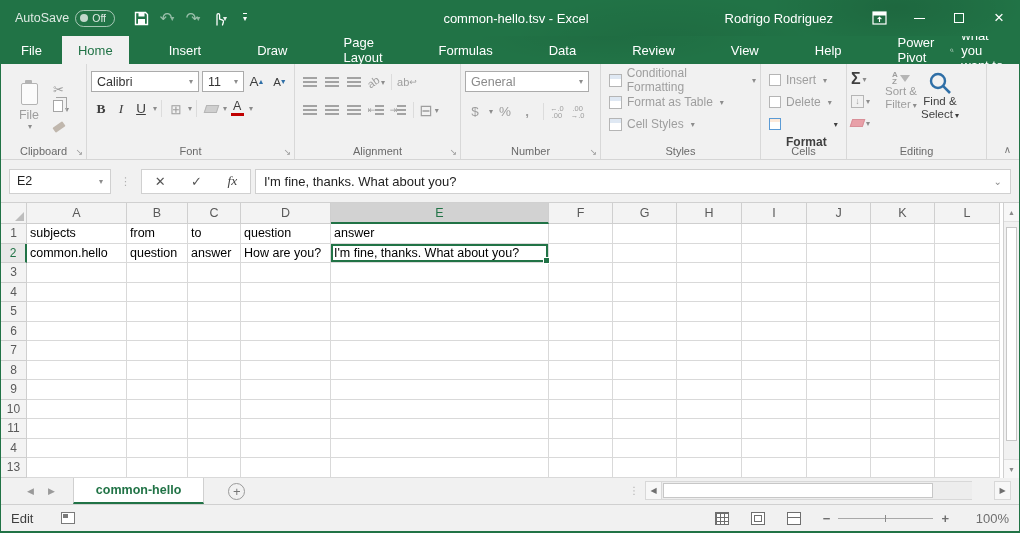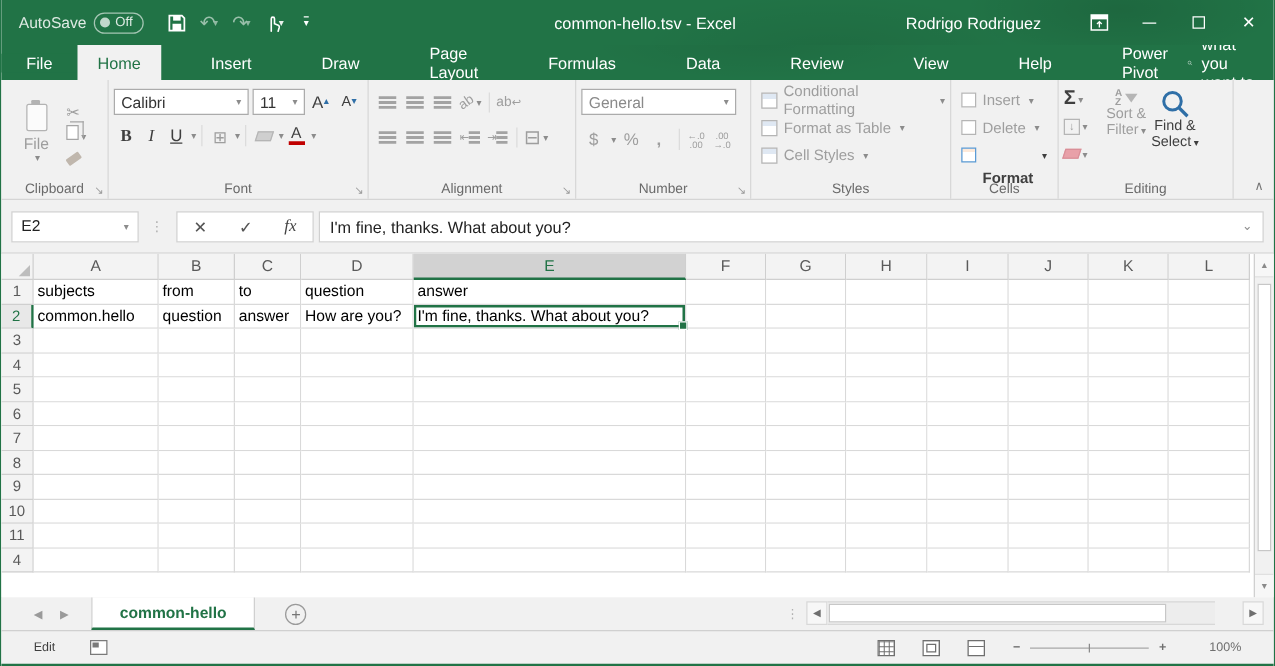--- a/index.html
+++ b/index.html
@@ -130,21 +130,21 @@
   .snav{display:flex;align-items:center;gap:14px;padding:0 18px 0 26px;color:#9a9a9a;font-size:9px;}
   .sheettab{background:#fff;border-left:1px solid #d0d0d0;border-right:1px solid #d0d0d0;border-bottom:2px solid #217346;color:#217346;font-weight:bold;display:flex;align-items:center;padding:0 22px;}
   .addsheet{width:17px;height:17px;border:1px solid #9a9a9a;border-radius:50%;color:#757575;display:flex;align-items:center;justify-content:center;font-size:13px;align-self:center;margin-left:24px;}
   .hscroll-area{position:absolute;right:0;top:0;bottom:1px;display:flex;align-items:center;}
   .hdots{color:#b0b0b0;font-size:10px;margin-right:6px;}
   .hs-btn{width:17px;height:19px;background:#f7f7f7;border:1px solid #d8d8d8;display:flex;align-items:center;justify-content:center;font-size:8px;color:#6f6f6f;}
   .hs-track{width:310px;height:19px;border-top:1px solid #d8d8d8;border-bottom:1px solid #d8d8d8;background:#ededed;position:relative;}
   .hs-thumb{position:absolute;left:1px;top:1px;bottom:1px;width:270px;background:#fff;border:1px solid #c7c7c7;}
   .hs-right{margin-left:22px;margin-right:8px;}
   
-  .statusbar{height:28px;background:#f1f1f1;display:flex;align-items:center;font-size:10px;color:#3f3f3f;border-bottom:2px solid #217346;padding:0 26px;}
+  .statusbar{height:28px;background:#f1f1f1;display:flex;align-items:center;font-size:13px;color:#3f3f3f;border-bottom:2px solid #217346;padding:0 10px;}
   .macroic{width:14px;height:12px;border:1px solid #7a7a7a;position:relative;display:inline-block;margin-left:28px;background:#fff;}
   .macroic::before{content:'';position:absolute;left:1px;top:1px;width:5px;height:4px;background:#7a7a7a;}
   .sb-right{margin-left:auto;display:flex;align-items:center;gap:22px;}
   .viewic{width:14px;height:13px;border:1px solid #6f6f6f;display:inline-block;background:#fff;}
   .viewic.grid3{background:linear-gradient(#6f6f6f 0 1px,transparent 1px) 0 4px/100% 4px repeat-y,linear-gradient(90deg,#6f6f6f 0 1px,transparent 1px) 4px 0/4px 100% repeat-x,#fff;}
   .viewic.pglay{box-shadow:inset 0 0 0 2px #fff, inset 0 0 0 3px #6f6f6f;}
   .viewic.pgbrk{background:linear-gradient(#fff 0 4px,#6f6f6f 4px 5px,#fff 5px);}
   .zoomer{display:flex;align-items:center;gap:8px;color:#6f6f6f;}
   .ztrack{width:95px;height:1px;background:#a8a8a8;position:relative;}
   .ztick{position:absolute;left:47px;top:-3px;width:1px;height:7px;background:#8a8a8a;}
@@ -641,20 +641,35 @@
         <div class="cell" style="width: 90px;"></div>
         <div class="cell" style="width: 218px;"></div>
         <div class="cell" style="width: 64px;"></div>
         <div class="cell" style="width: 64px;"></div>
         <div class="cell" style="width: 65px;"></div>
         <div class="cell" style="width: 65px;"></div>
         <div class="cell" style="width: 64px;"></div>
         <div class="cell" style="width: 64px;"></div>
         <div class="cell" style="width: 65px;"></div>
       </div>
+      <div class="grid-row">
+        <div class="row-header">13</div>
+        <div class="cell" style="width: 100px;"></div>
+        <div class="cell" style="width: 61px;"></div>
+        <div class="cell" style="width: 53px;"></div>
+        <div class="cell" style="width: 90px;"></div>
+        <div class="cell" style="width: 218px;"></div>
+        <div class="cell" style="width: 64px;"></div>
+        <div class="cell" style="width: 64px;"></div>
+        <div class="cell" style="width: 65px;"></div>
+        <div class="cell" style="width: 65px;"></div>
+        <div class="cell" style="width: 64px;"></div>
+        <div class="cell" style="width: 64px;"></div>
+        <div class="cell" style="width: 65px;"></div>
+      </div>
     </div>
   <div class="vscroll">
     <div class="vs-btn">▲</div>
     <div class="vs-thumb"></div>
     <div class="vs-down">▼</div>
   </div>
 </div>
 
 <div class="sheetrow">
   <div class="snav">

